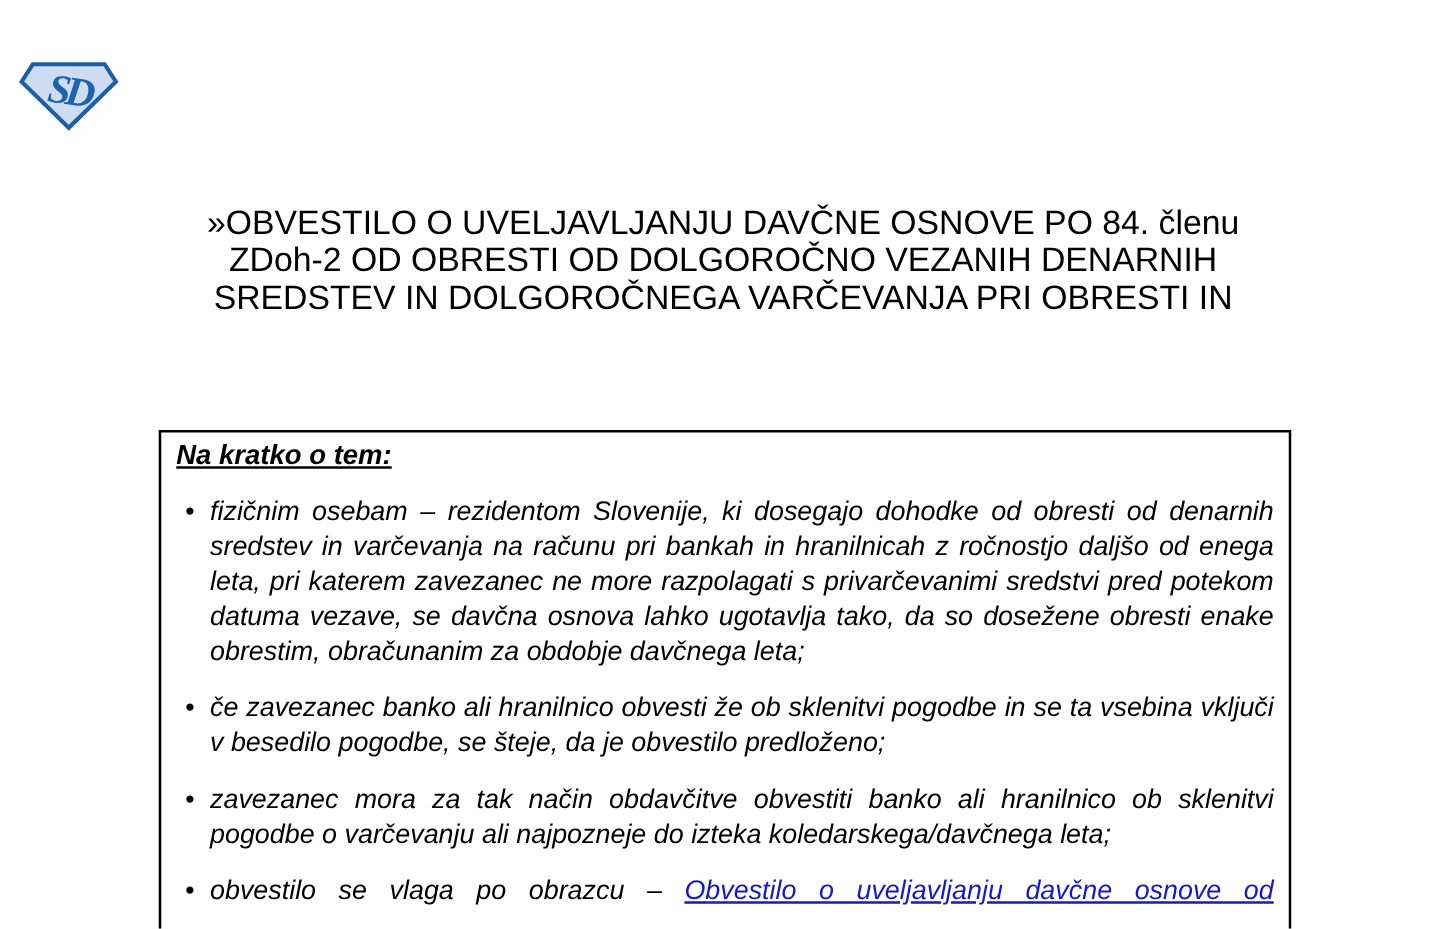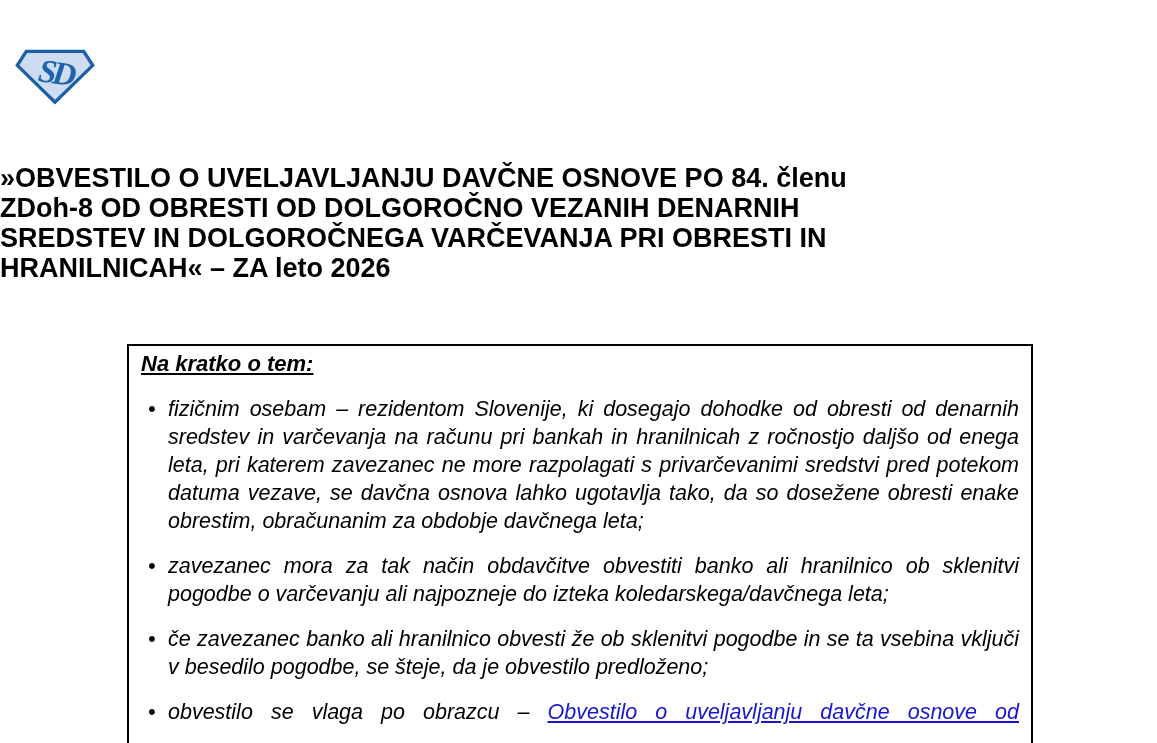--- a/index.html
+++ b/index.html
@@ -26,22 +26,22 @@
     height: 58px;
   }
   .logo svg { width: 100%; height: 100%; display: block; }
 
   
   .title {
     position: absolute;
     top: 163px;
     left: 0;
     width: 100%;
-    text-align: left;
-    font-weight: bold;
+    text-align: center;
+    font-weight: normal;
     font-size: 27px;
     line-height: 30px;
     letter-spacing: 0px;
   }
 
   
   .infobox {
     position: absolute;
     left: 127px;
     top: 344px;
@@ -94,28 +94,27 @@
 
   <div class="logo">
     <svg viewBox="0 0 100 70" xmlns="http://www.w3.org/2000/svg">
       <path d="M 50 67 L 4 22 L 15 5 L 85 5 L 96 22 Z" fill="#cddcf0" stroke="#1b5fa6" stroke-width="4" stroke-linejoin="miter"></path>
       <text x="50" y="44" text-anchor="middle" font-family="Liberation Serif, serif" font-size="40" font-weight="bold" font-style="italic" fill="#1e63ab" letter-spacing="-5" transform="rotate(8 50 34)">SD</text>
     </svg>
   </div>
 
   <div class="title">
     <div>»OBVESTILO O UVELJAVLJANJU DAVČNE OSNOVE PO 84. členu</div>
-    <div>ZDoh-8 OD OBRESTI OD DOLGOROČNO VEZANIH DENARNIH</div>
+    <div>ZDoh-2 OD OBRESTI OD DOLGOROČNO VEZANIH DENARNIH</div>
     <div>SREDSTEV IN DOLGOROČNEGA VARČEVANJA PRI OBRESTI IN</div>
-    <div>HRANILNICAH« – ZA leto 2026</div>
   </div>
 
   <div class="infobox">
     <div class="box-heading">Na kratko o tem:</div>
     <ul class="bullets">
       <li>fizičnim osebam – rezidentom Slovenije, ki dosegajo dohodke od obresti od denarnih sredstev in varčevanja na računu pri bankah in hranilnicah z ročnostjo daljšo od enega leta, pri katerem zavezanec ne more razpolagati s privarčevanimi sredstvi pred potekom datuma vezave, se davčna osnova lahko ugotavlja tako, da so dosežene obresti enake obrestim, obračunanim za obdobje davčnega leta;</li>
+      <li>če zavezanec banko ali hranilnico obvesti že ob sklenitvi pogodbe in se ta vsebina vključi v besedilo pogodbe, se šteje, da je obvestilo predloženo;</li>
       <li>zavezanec mora za tak način obdavčitve obvestiti banko ali hranilnico ob sklenitvi pogodbe o varčevanju ali najpozneje do izteka koledarskega/davčnega leta;</li>
-      <li>če zavezanec banko ali hranilnico obvesti že ob sklenitvi pogodbe in se ta vsebina vključi v besedilo pogodbe, se šteje, da je obvestilo predloženo;</li>
       <li class="gap-before stretch-last"><span>obvestilo se vlaga po obrazcu – </span><span class="doc-link">Obvestilo o uveljavljanju davčne osnove od</span></li>
     </ul>
   </div>
 
 </div>
 
 </body></html>

